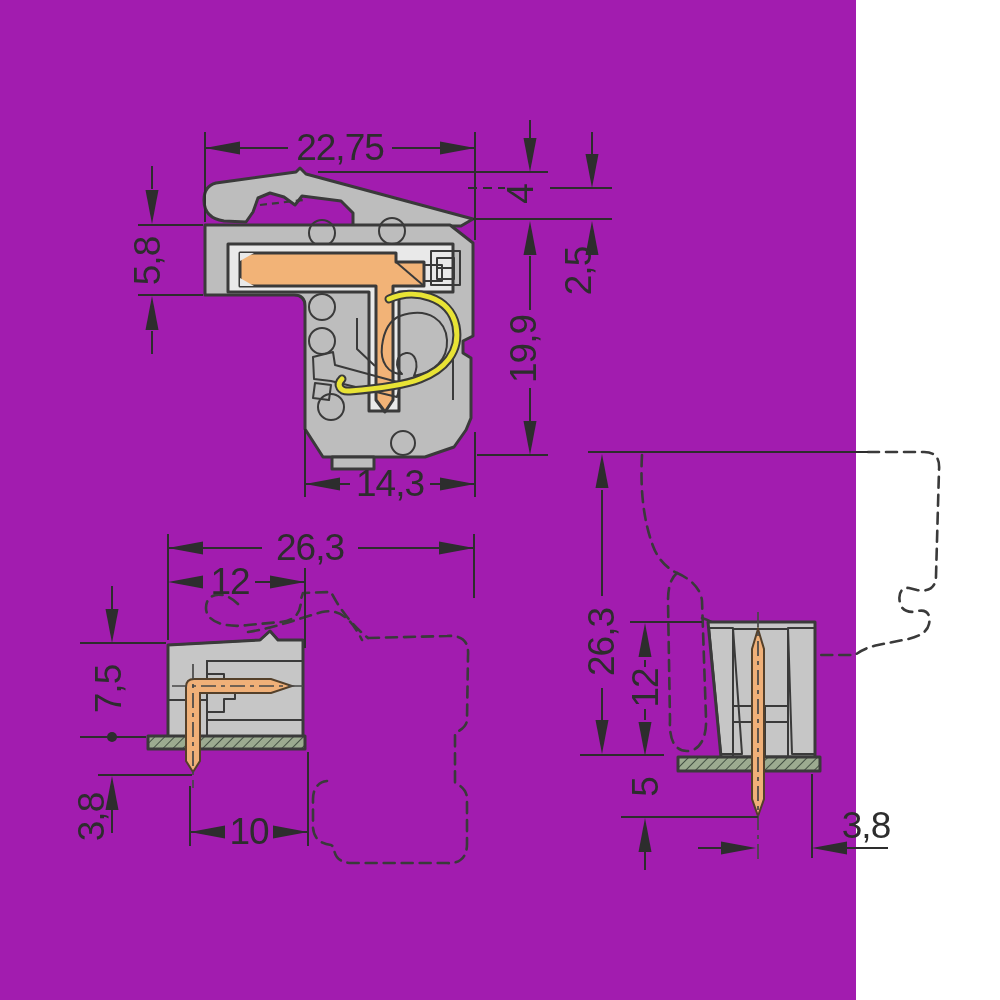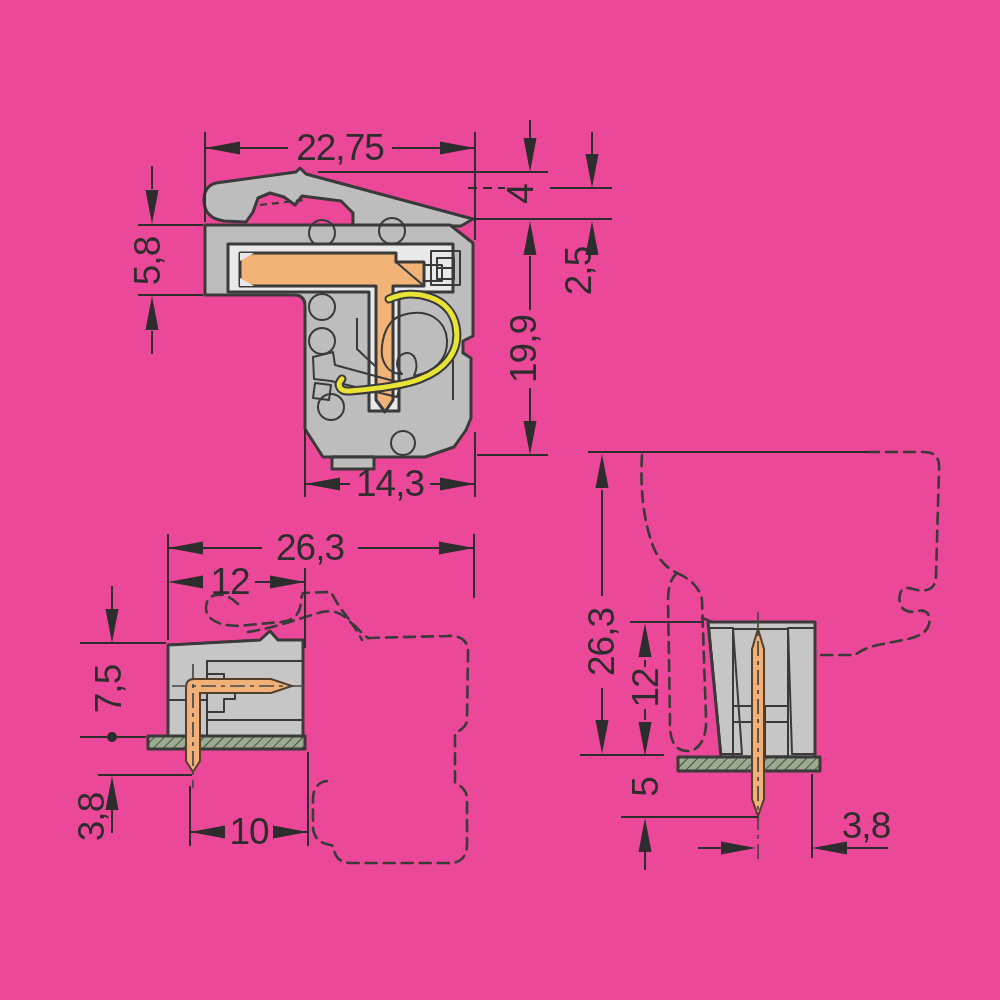--- a/index.html
+++ b/index.html
@@ -1,16 +1,16 @@
 <!DOCTYPE html>
 <html><head>
 <meta charset="utf-8">
 <style>
   html,body{margin:0;padding:0;background:#ffffff;}
-  .stage{width:1000px;height:1000px;position:relative;background:#ec4899;}
+  .stage{width:856px;height:1000px;position:relative;background:#a21caf;}
   svg{display:block;}
   .dt{font-family:"Liberation Sans",sans-serif;font-size:37px;fill:#2d2d2d;letter-spacing:-1px;}
   .outline{stroke:#3a3a3a;stroke-width:3;stroke-linejoin:round;}
   .thin{stroke:#3a3a3a;stroke-width:2;stroke-linejoin:round;fill:none;}
   .dim{stroke:#2d2d2d;stroke-width:2;fill:none;}
   .arr{fill:#2d2d2d;stroke:none;}
   .dash{stroke:#3a3a3a;stroke-width:2.6;fill:none;stroke-dasharray:11 7;stroke-linecap:round;stroke-linejoin:round;}
   .cl{stroke:#474747;stroke-width:1.7;fill:none;stroke-dasharray:15 5 4 5;}
 </style>
 </head>

